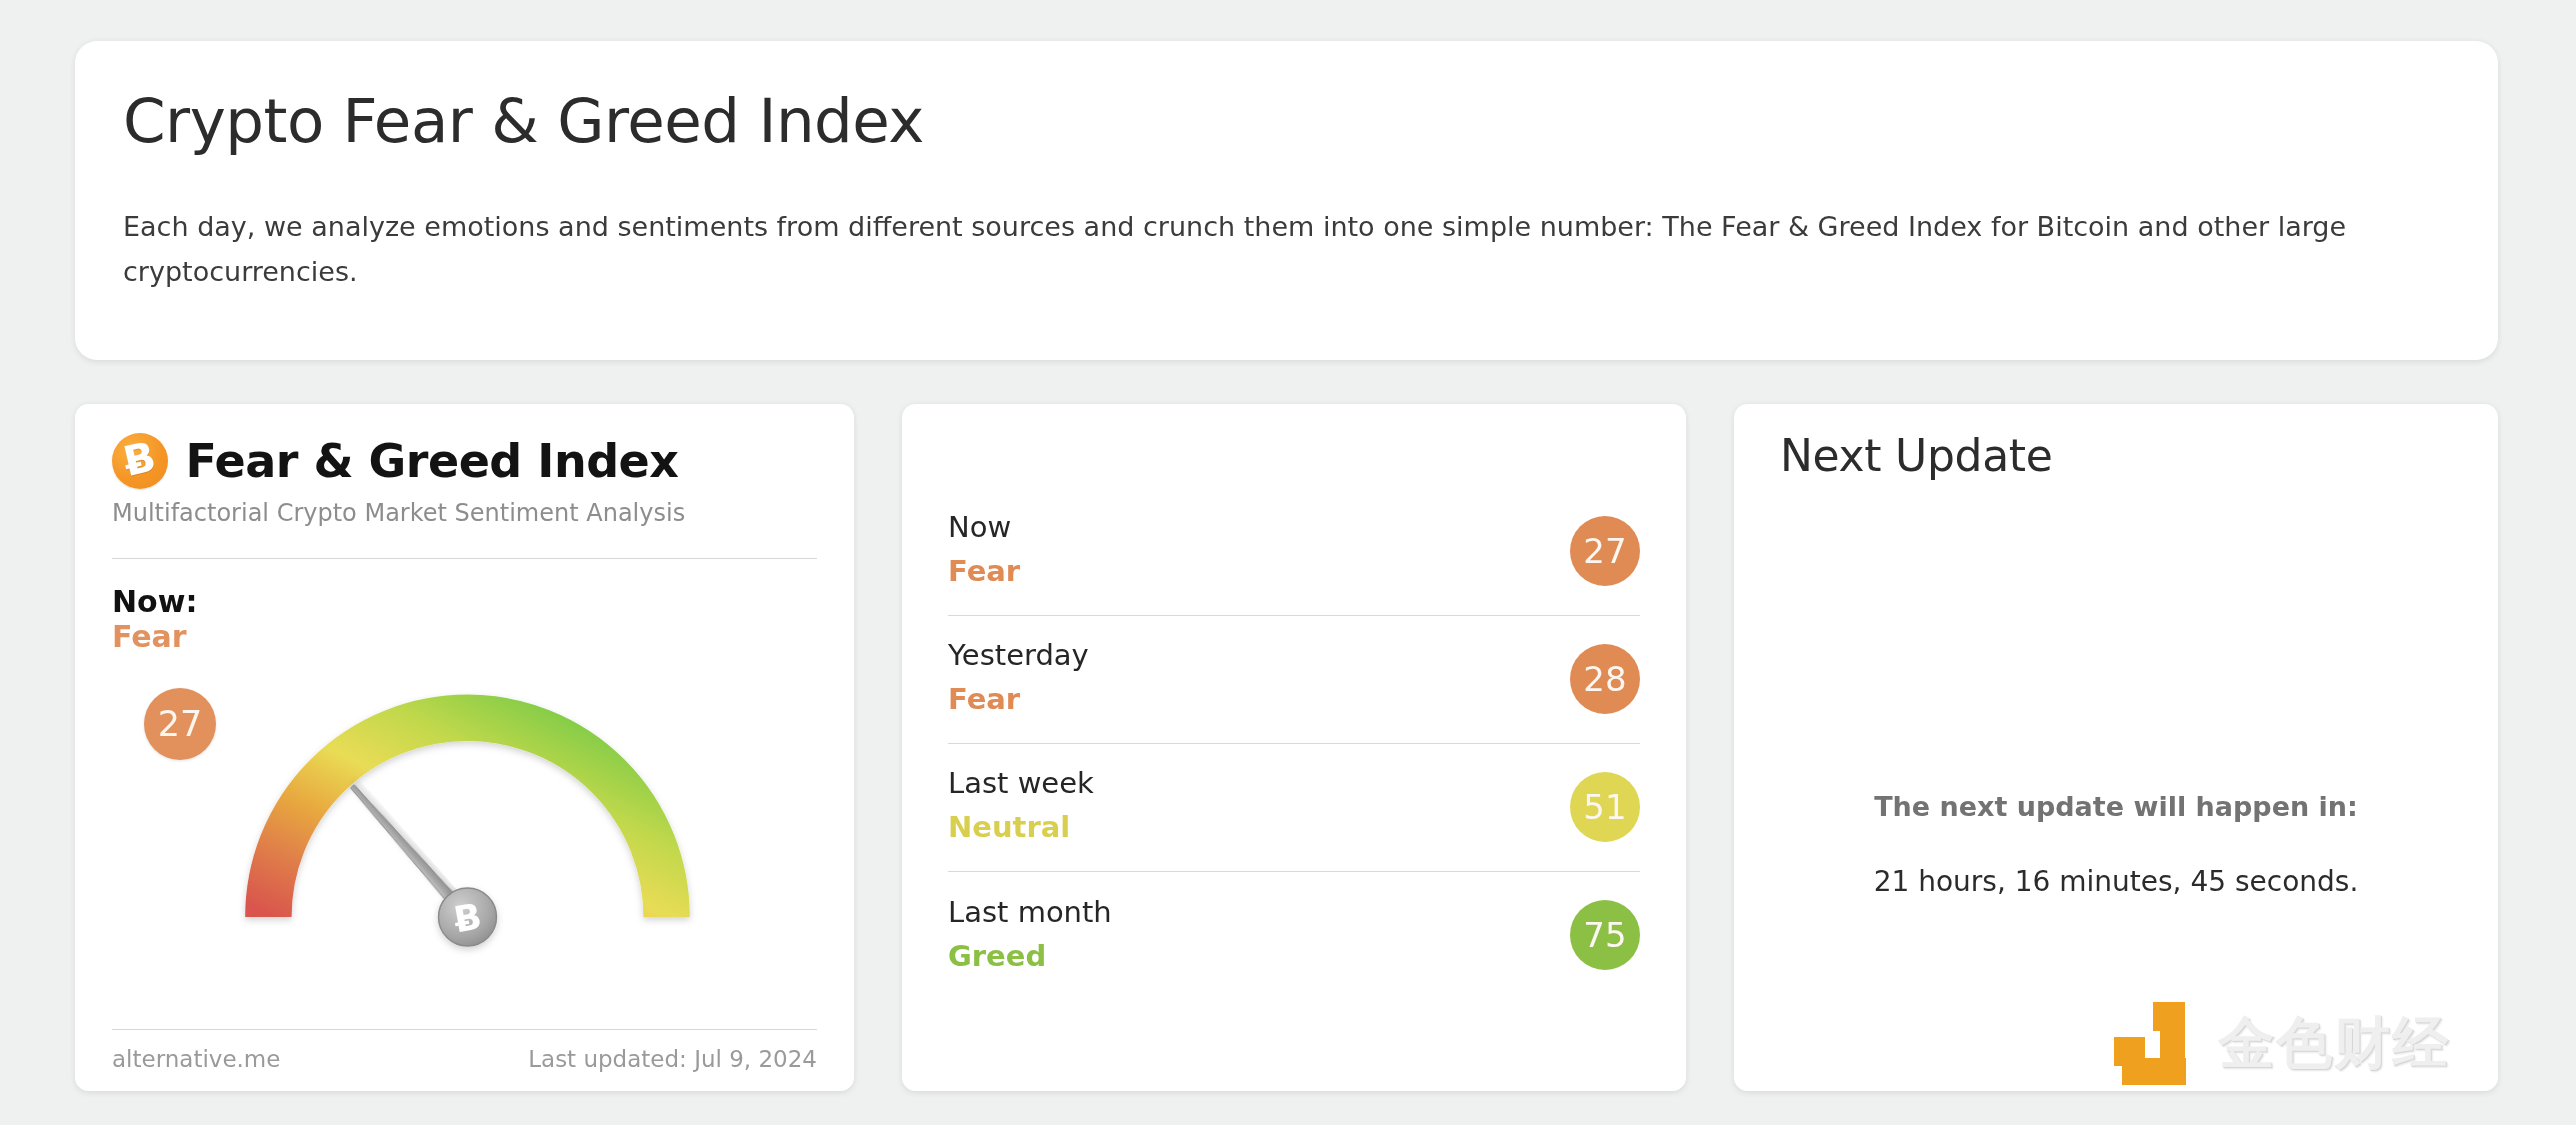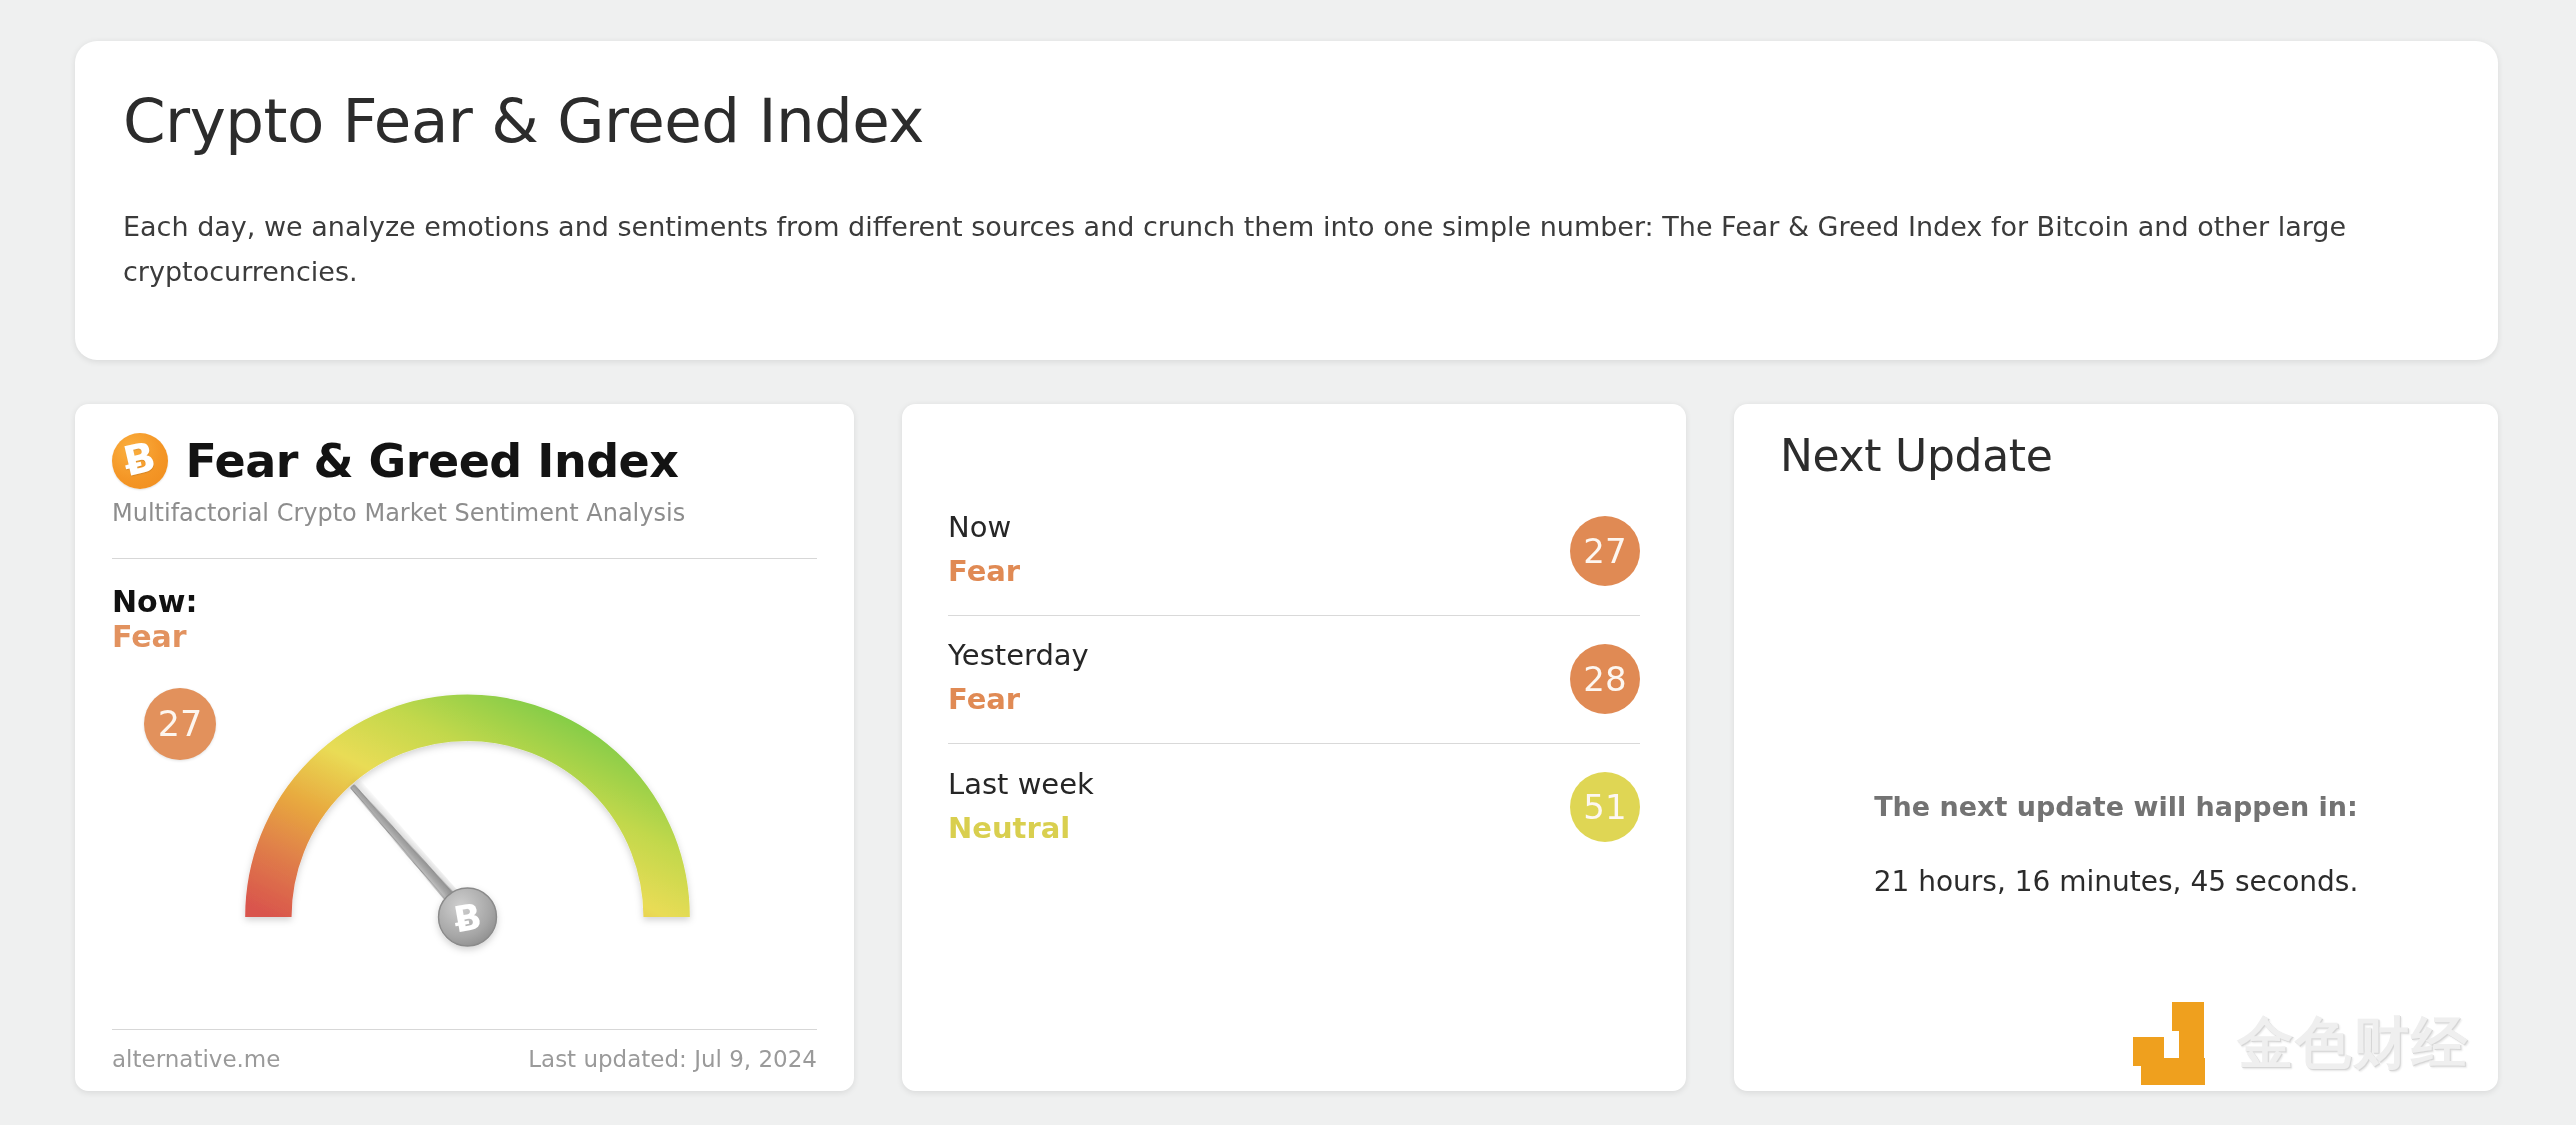--- a/index.html
+++ b/index.html
@@ -128,21 +128,21 @@
   .next-body {
     position: absolute;
     left: 0; right: 0; top: 387px;
     text-align: center;
   }
   .next-line1 { font-size: 27px; font-weight: bold; color: #737373; }
   .next-line2 { font-size: 28px; color: #2b2b2b; margin-top: 43px; }
 
   .watermark {
     position: absolute;
-    right: 29px; bottom: 5.8px;
+    right: 48px; bottom: 5.8px;
     display: flex; align-items: center; gap: 21px; margin-top: 36px;
   }
   .wm-mark { position: relative; width: 83px; height: 83px; }
   .wm-mark i { position: absolute; background: #efa01e; display: block; }
   .wm-sq-tl { left: 0; top: 35px; width: 31px; height: 29px; }
   .wm-sq-tr { left: 39px; top: 0; width: 31px; height: 29px; }
   .wm-j-v  { left: 46px; top: 0; width: 25px; height: 83px; }
   .wm-j-h  { left: 7.7px; top: 56px; width: 64px; height: 27px; }
   .wm-text {
     font-size: 56px; font-weight: bold; color: #efefef;
@@ -242,20 +242,27 @@
         </div>
 
         <div class="hist-row">
           <div>
             <div class="hist-period">Last week</div>
             <div class="hist-class" style="color:#d9cf4f">Neutral</div>
           </div>
           <div class="hist-badge" style="background:#dfd654">51</div>
         </div>
 
+        <div class="hist-row">
+          <div>
+            <div class="hist-period">Last month</div>
+            <div class="hist-class" style="color:#8cc044">Greed</div>
+          </div>
+          <div class="hist-badge" style="background:#8cc044">75</div>
+        </div>
 
       </div>
     </div>
 
     <div class="card card-next">
       <div class="card-title">Next Update</div>
       <div class="next-body">
         <div class="next-line1">The next update will happen in:</div>
         <div class="next-line2">21 hours, 16 minutes, 45 seconds.</div>
       </div>

